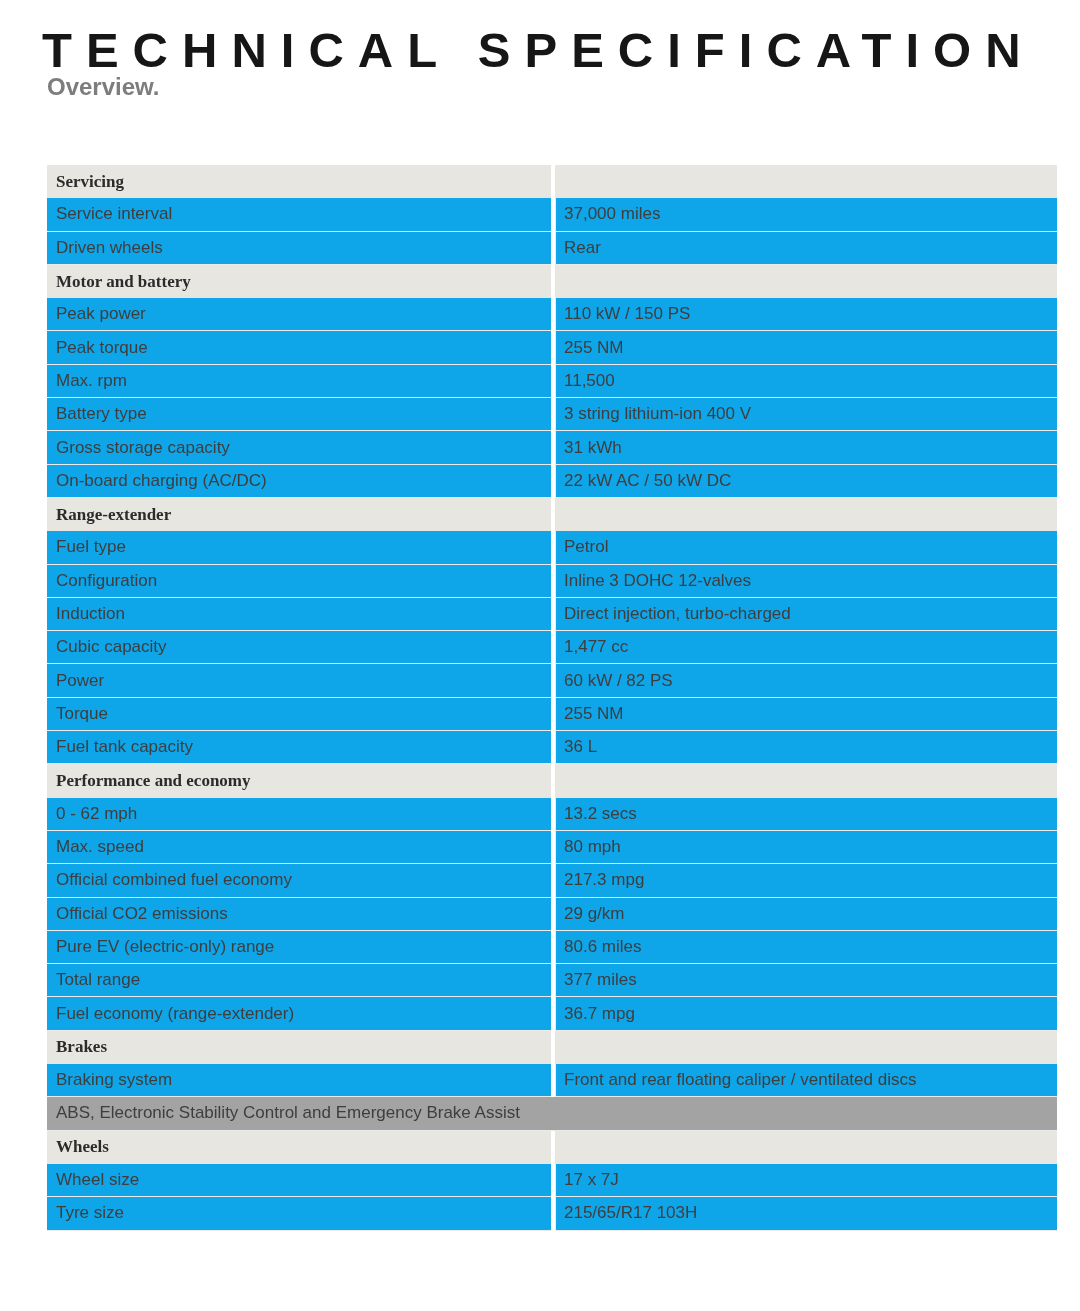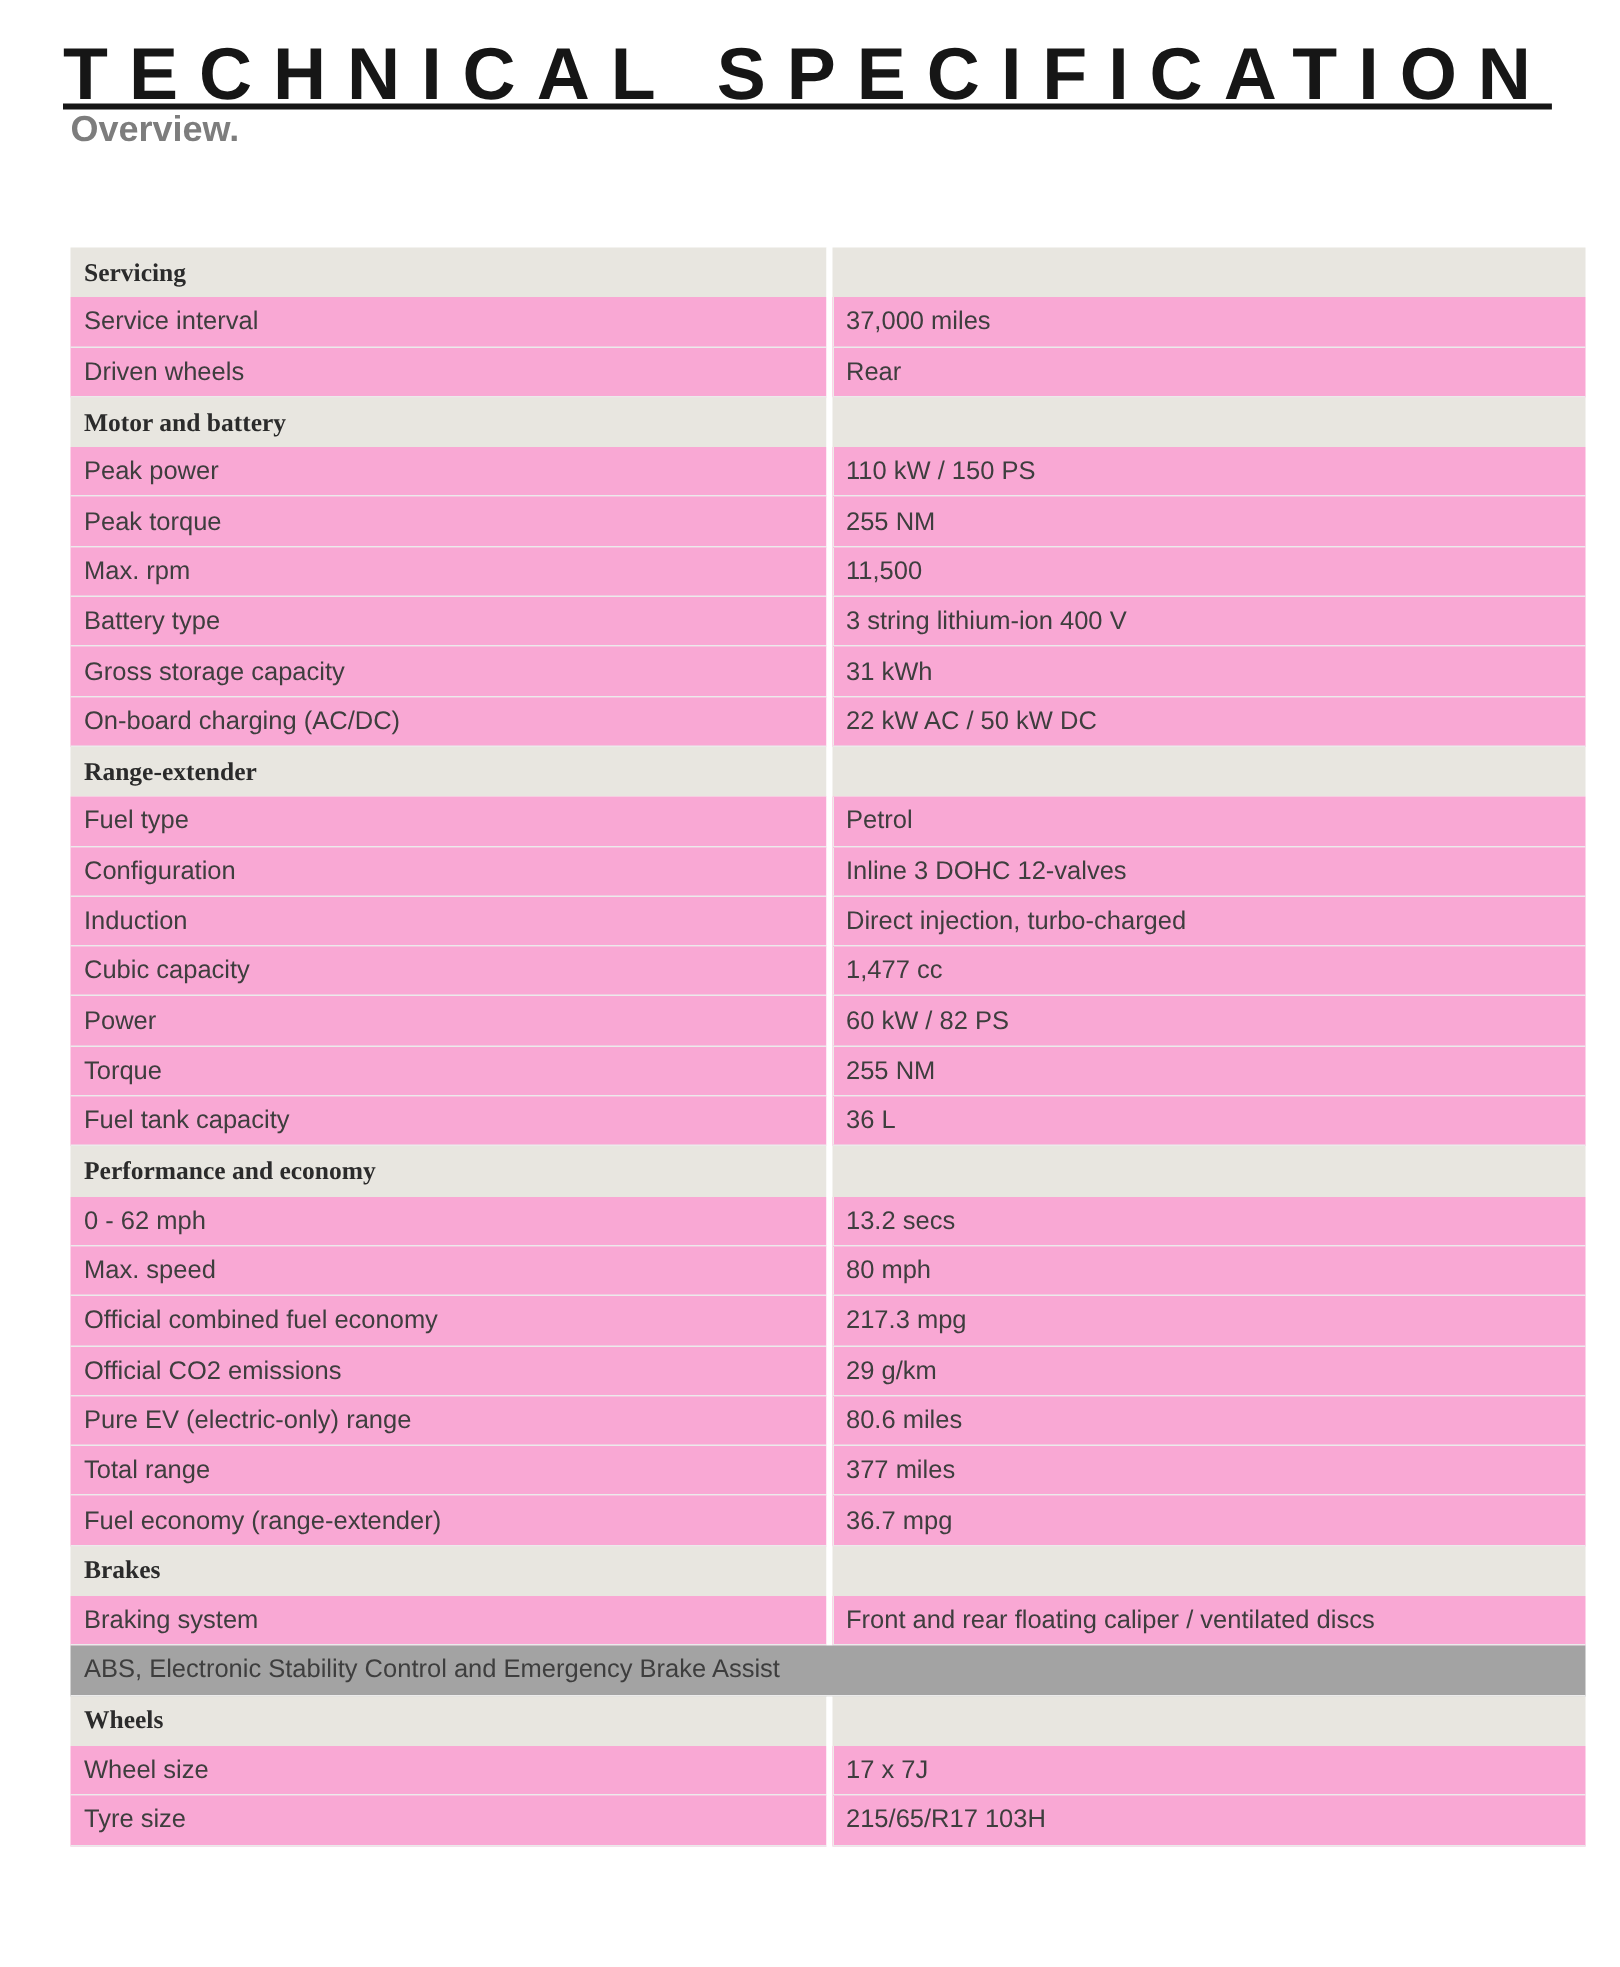--- a/index.html
+++ b/index.html
@@ -17,21 +17,20 @@
   }
   .page-title {
     margin-top: 26px;
     margin-left: -2px;
     font-size: 49px;
     line-height: 1;
     font-weight: bold;
     letter-spacing: 14px;
     color: var(--title-color, #161616);
     white-space: nowrap;
-    text-decoration: underline;
   }
   .page-subtitle {
     margin-left: 3px;
     font-size: 24px;
     line-height: 1;
     font-weight: bold;
     color: var(--subtitle-color, #7d7d7d);
   }
   .spec-table {
     margin-top: 66px;
@@ -56,21 +55,21 @@
   .label-cell  { width: 504px; }
   .gap         { width: 4px; height: 100%; background: #ffffff; flex: none; }
   .value-cell  { flex: 1; }
   .header-row .cell {
     background: var(--header-bg, #e8e6e0);
     font-weight: bold;
     color: var(--header-text, #2b2b2b);
     font-family: Liberation Serif, serif;
   }
   .data-row .cell {
-    background: #f9a8d4;
+    background: #0ea5e9;
     border-bottom: 1px solid var(--row-border, #ebebeb);
   }
   .data-row .value-cell {
     box-shadow: inset 1px 0 0 var(--divider-color, #edece8);
   }
   .note-row .cell {
     width: 100%;
     border-bottom: 1px solid var(--row-border, #ebebeb);
     background: #a3a3a3;
   }

